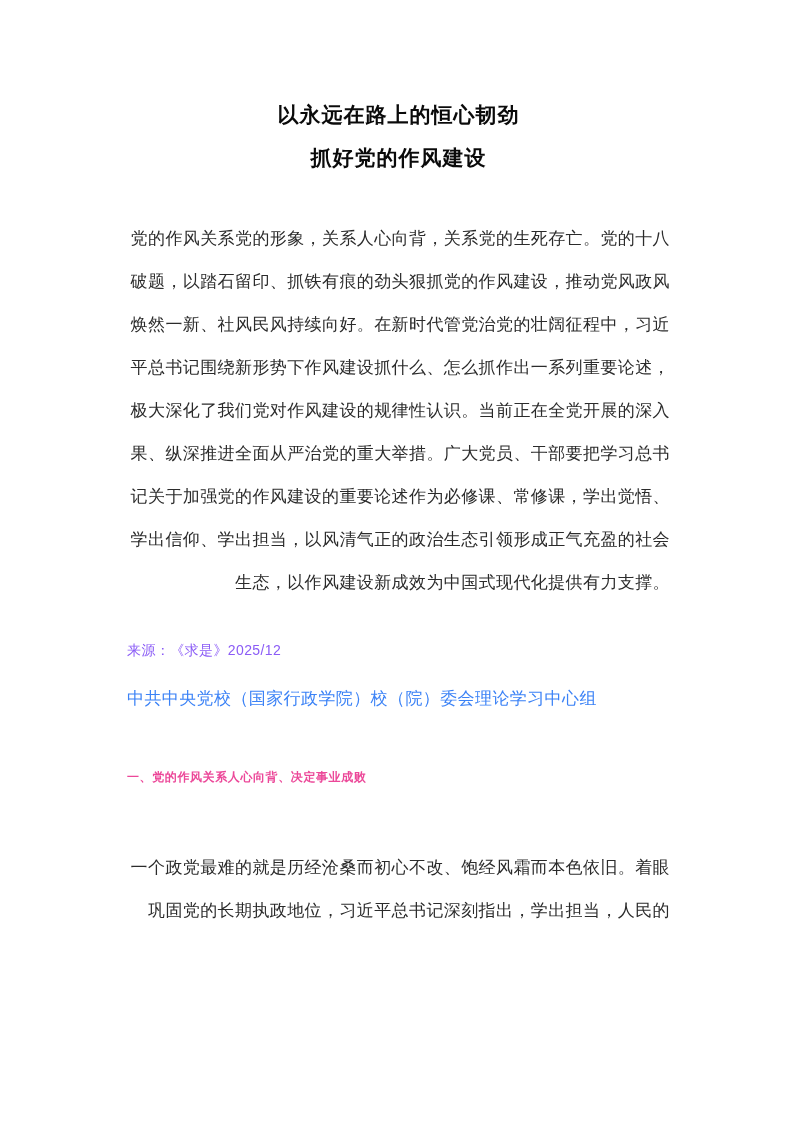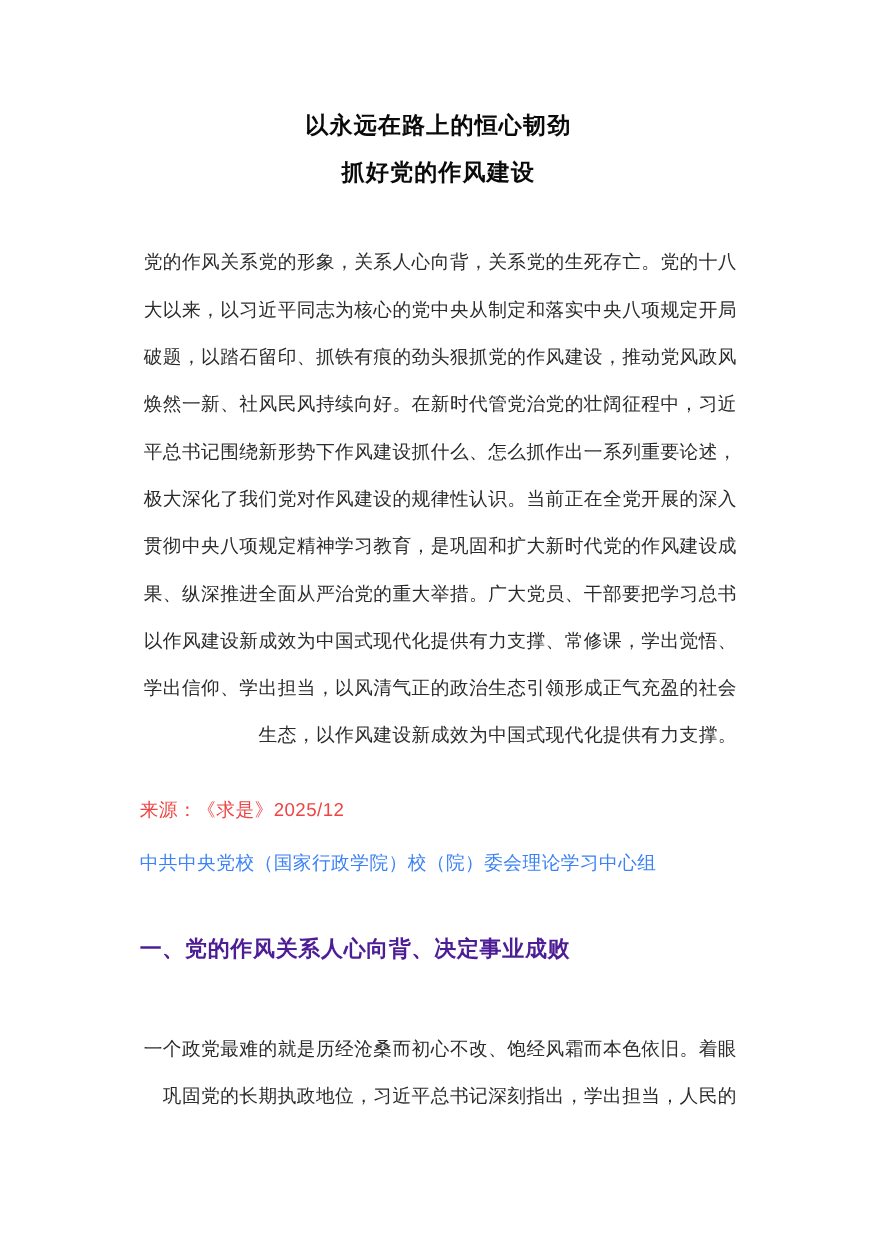--- a/index.html
+++ b/index.html
@@ -33,67 +33,65 @@
   .body-line {
     font-size: 17px;
     line-height: 43px;
     color: #2b2b2b;
     letter-spacing: 0.4px;
     white-space: nowrap;
     text-align: right;
   }
   .source-line {
     margin-top: 25px;
-    font-size: 17px;
+    font-size: 14px;
     line-height: 43px;
-    color: #ef4444;
+    color: #8b5cf6;
     letter-spacing: 0.4px;
     white-space: nowrap;
   }
   .author-line {
     margin-top: 5px;
     font-size: 17px;
     line-height: 43px;
     color: #3b82f6;
     letter-spacing: 0.4px;
     white-space: nowrap;
   }
   .section-heading {
     margin-top: 36px;
-    font-size: 20px;
+    font-size: 12px;
     font-weight: 700;
     line-height: 43px;
-    color: #4c1d95;
+    color: #ec4899;
     letter-spacing: 0.6px;
     white-space: nowrap;
     font-family: Liberation Serif, serif;
   }
   .para2 { margin-top: 47px; font-family: Liberation Serif, serif; }
 </style>
 </head>
 <body>
 
 <div class="page">
   <div class="content">
 
     <div class="title-block">
       <div class="title-line">以永远在路上的恒心韧劲</div>
       <div class="title-line">抓好党的作风建设</div>
     </div>
 
     <div class="para1">
       <div class="body-line">党的作风关系党的形象，关系人心向背，关系党的生死存亡。党的十八</div>
-      <div class="body-line">大以来，以习近平同志为核心的党中央从制定和落实中央八项规定开局</div>
       <div class="body-line">破题，以踏石留印、抓铁有痕的劲头狠抓党的作风建设，推动党风政风</div>
       <div class="body-line">焕然一新、社风民风持续向好。在新时代管党治党的壮阔征程中，习近</div>
       <div class="body-line">平总书记围绕新形势下作风建设抓什么、怎么抓作出一系列重要论述，</div>
       <div class="body-line">极大深化了我们党对作风建设的规律性认识。当前正在全党开展的深入</div>
-      <div class="body-line">贯彻中央八项规定精神学习教育，是巩固和扩大新时代党的作风建设成</div>
       <div class="body-line">果、纵深推进全面从严治党的重大举措。广大党员、干部要把学习总书</div>
-      <div class="body-line">以作风建设新成效为中国式现代化提供有力支撑、常修课，学出觉悟、</div>
+      <div class="body-line">记关于加强党的作风建设的重要论述作为必修课、常修课，学出觉悟、</div>
       <div class="body-line">学出信仰、学出担当，以风清气正的政治生态引领形成正气充盈的社会</div>
       <div class="body-line">生态，以作风建设新成效为中国式现代化提供有力支撑。</div>
     </div>
 
     <div class="source-line">来源：《求是》2025/12</div>
 
     <div class="author-line">中共中央党校（国家行政学院）校（院）委会理论学习中心组</div>
 
     <div class="section-heading">一、党的作风关系人心向背、决定事业成败</div>
 

